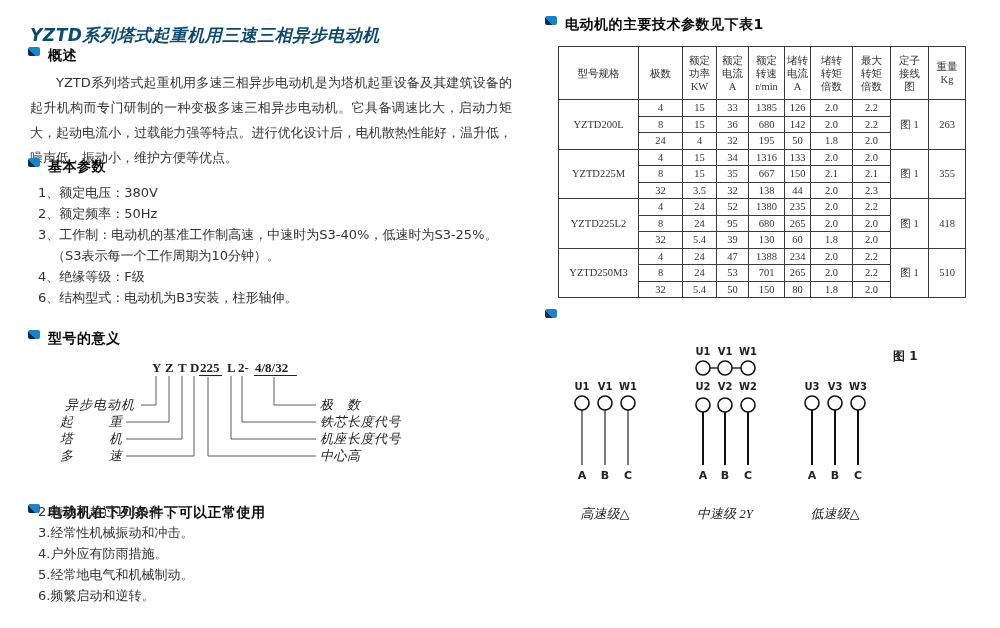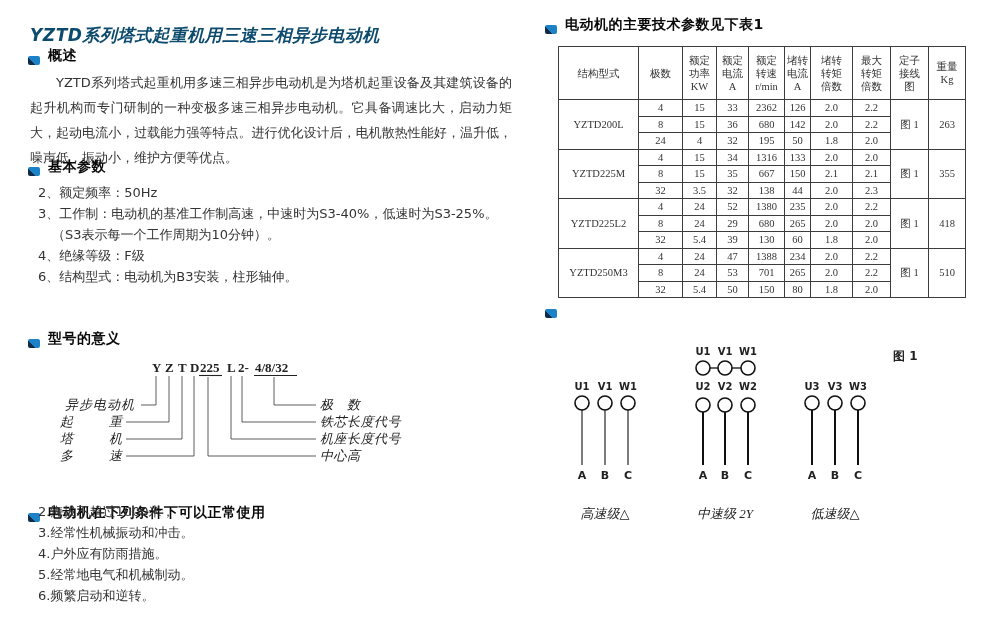--- a/index.html
+++ b/index.html
@@ -1,20 +1,20 @@
 <!DOCTYPE html>
 <html><head>
 <meta charset="utf-8">
 <style>
   html,body{margin:0;padding:0;}
   body{width:1000px;height:628px;background:#ffffff;position:relative;overflow:hidden;
        font-family:"DejaVu Sans","Liberation Sans",sans-serif;color:#2e2e2e;}
   .abs{position:absolute;}
   .page-title{left:30px;top:24px;font-size:17px;font-weight:bold;color:#0c4a6e;letter-spacing:.5px;font-style:italic;}
-  .sec-heading{display:flex;align-items:flex-end;font-size:14px;font-weight:bold;color:#0a0a0a;letter-spacing:.5px;}
+  .sec-heading{display:flex;align-items:flex-start;font-size:14px;font-weight:bold;color:#0a0a0a;letter-spacing:.5px;}
   .bullet{width:12px;height:9px;border-radius:2px;margin-right:8px;flex:0 0 auto;
           background:linear-gradient(45deg,#0f2b47 38%,#1b82c8 38%);}
   .body-text{font-size:13px;color:#333;}
   .para{width:482px;line-height:25px;text-indent:2em;text-align:justify;}
   .list div{line-height:21px;white-space:nowrap;}
   .basic-list div.sub{padding-left:14px;}
   table.spec{border-collapse:collapse;table-layout:fixed;width:407px;
              font-family:"Liberation Serif","DejaVu Serif",serif;}
   table.spec th,table.spec td{border:1px solid #3c3c3c;text-align:center;vertical-align:middle;padding:0;color:#333;}
   table.spec th{font-size:10.5px;line-height:13px;font-weight:normal;height:52px;}
@@ -30,20 +30,21 @@
   <span class="bullet"></span>
   <span>概述</span>
 </div>
 <div class="abs body-text para" style="left:30px;top:70px">YZTD系列塔式起重机用多速三相异步电动机是为塔机起重设备及其建筑设备的起升机构而专门研制的一种变极多速三相异步电动机。它具备调速比大，启动力矩大，起动电流小，过载能力强等特点。进行优化设计后，电机散热性能好，温升低，噪声低，振动小，维护方便等优点。</div>
 
 <div class="abs sec-heading" style="left:28px;top:158px">
   <span class="bullet"></span>
   <span>基本参数</span>
 </div>
 <div class="abs body-text list basic-list" style="left:38px;top:182px">
+  <div>1、额定电压：380V</div>
   <div>2、额定频率：50Hz</div>
   <div>3、工作制：电动机的基准工作制高速，中速时为S3-40%，低速时为S3-25%。</div>
   <div class="sub">（S3表示每一个工作周期为10分钟）。</div>
   <div>4、绝缘等级：F级</div>
   <div>6、结构型式：电动机为B3安装，柱形轴伸。</div>
 </div>
 
 <div class="abs sec-heading" style="left:28px;top:330px">
   <span class="bullet"></span>
   <span>型号的意义</span>
@@ -119,39 +120,39 @@
       <col style="width:32px">
     <col style="width:36px">
       <col style="width:26px">
       <col style="width:42px">
       <col style="width:38px">
     <col style="width:38px">
       <col style="width:37px">
   </colgroup>
   <thead>
       <tr>
-        <th>结构型式</th>
+        <th>型号规格</th>
         <th>极数</th>
         <th>额定<br>功率<br>KW</th>
         <th>额定<br>电流<br>A</th>
         <th>额定<br>转速<br>r/min</th>
         <th>堵转<br>电流<br>A</th>
         <th>堵转<br>转矩<br>倍数</th>
         <th>最大<br>转矩<br>倍数</th>
         <th>定子<br>接线<br>图</th>
         <th>重量<br>Kg</th>
       </tr>
     </thead>
   <tbody>
       <tr>
         <td rowspan="3">YZTD200L</td>
         <td>4</td>
         <td>15</td>
         <td>33</td>
-        <td>2362</td>
+        <td>1385</td>
         <td>126</td>
         <td>2.0</td>
         <td>2.2</td>
         <td rowspan="3">图 1</td>
         <td rowspan="3">263</td>
       </tr>
       <tr>
         <td>8</td>
         <td>15</td>
         <td>36</td>
@@ -207,21 +208,21 @@
         <td>1380</td>
         <td>235</td>
         <td>2.0</td>
         <td>2.2</td>
         <td rowspan="3">图 1</td>
         <td rowspan="3">418</td>
       </tr>
       <tr>
         <td>8</td>
         <td>24</td>
-        <td>29</td>
+        <td>95</td>
         <td>680</td>
         <td>265</td>
         <td>2.0</td>
         <td>2.0</td>
       </tr>
       <tr>
         <td>32</td>
         <td>5.4</td>
         <td>39</td>
         <td>130</td>

